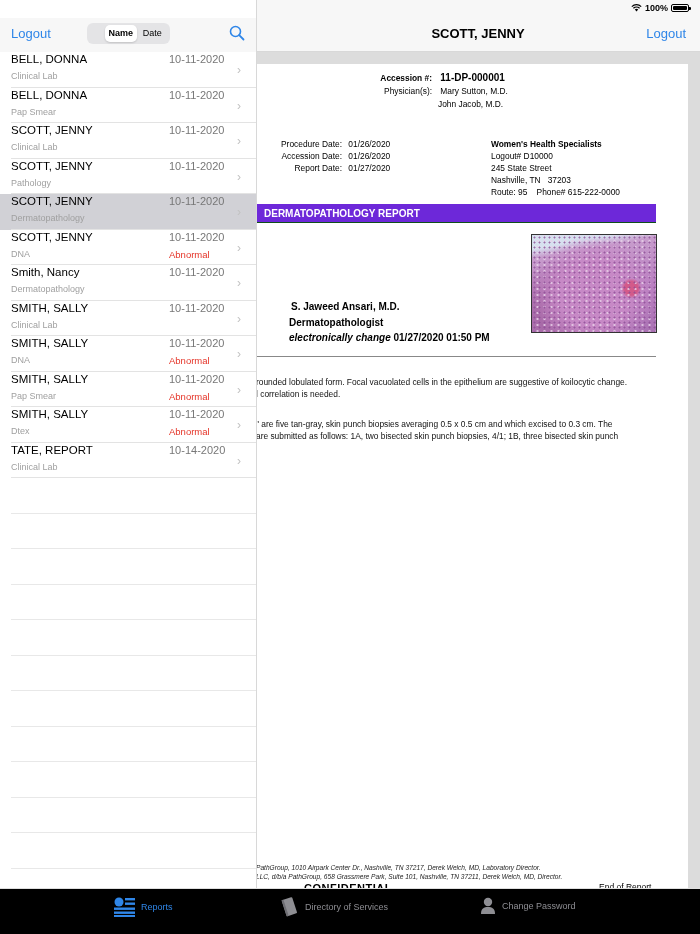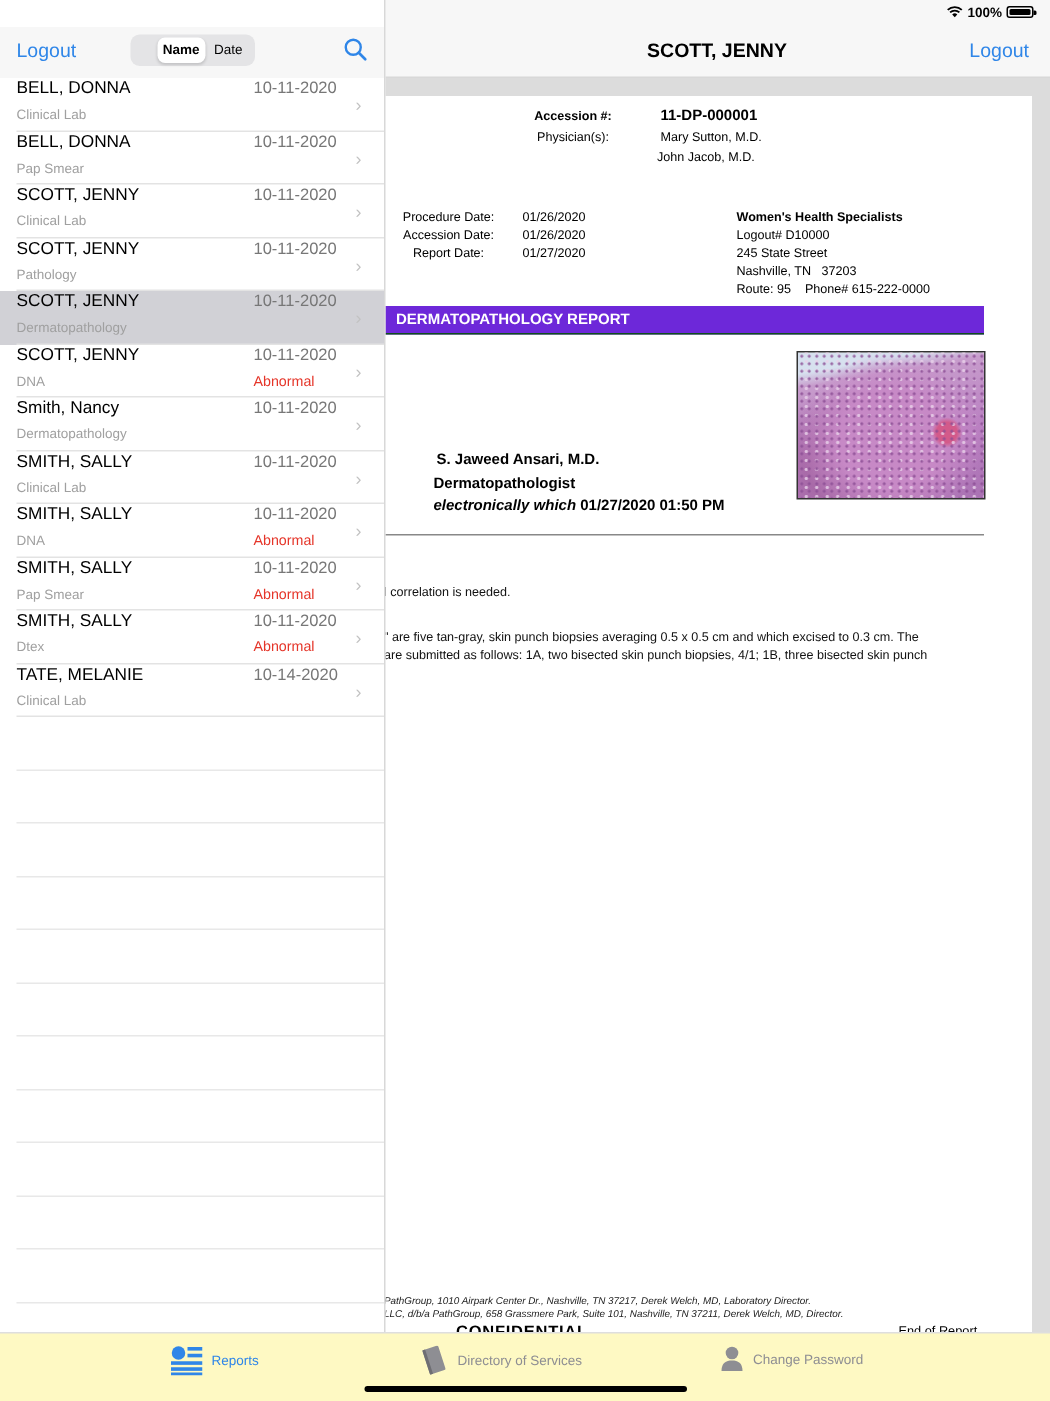--- a/index.html
+++ b/index.html
@@ -17,21 +17,21 @@
 
   
   .doc-pane { position: absolute; left: 256px; top: 52px; width: 444px; height: 836px; background: #dcdcdc; overflow: hidden; }
   .doc-nav { position: absolute; left: 256px; top: 18px; width: 444px; height: 34px; background: #f7f7f7; border-bottom: 1px solid #d8d8d8; }
   .doc-title { position: absolute; left: 0; width: 444px; top: 8px; text-align: center; font-size: 13px; font-weight: bold; color: #000; }
   .doc-logout { position: absolute; right: 14px; top: 8px; font-size: 13px; color: #2f86e8; cursor: pointer; }
 
   .page { position: absolute; left: 0; top: 12px; width: 432px; height: 830px; background: #fff; color: #000; font-size: 8.4px; }
   .acc { position: absolute; left: 0; top: 8px; width: 432px; }
   .acc-row { position: absolute; white-space: nowrap; }
-  .acc-lab { text-align: center; width: 100px; display: inline-block; }
+  .acc-lab { text-align: right; width: 100px; display: inline-block; }
   .bold { font-weight: bold; }
   .green-bar { position: absolute; left: 0; top: 140px; width: 400px; height: 19px; background: #6d28d9; border-bottom: 1px solid #0f4f1a; color: #fff; font-weight: bold; font-size: 10px; padding: 4px 8px; }
   .thumb { position: absolute; left: 275px; top: 170px; width: 126px; height: 99px; border: 1px solid #333;
     background:
       radial-gradient(circle at 80% 55%, #d35a8a 0 6%, transparent 9%),
       radial-gradient(ellipse at 50% 60%, #c789c6 0 40%, transparent 70%),
       radial-gradient(ellipse at 30% 80%, #a86aa8 0 25%, transparent 50%),
       linear-gradient(170deg, #d7e1ef 0 12%, #c79ccc 20%, #b97fc1 60%, #aa72b3 100%);
   }
   .thumb::after { content: ""; position: absolute; inset: 0;
@@ -60,21 +60,21 @@
   .row.selected { background: #d1d1d6; }
   .row-name { position: absolute; left: 11px; top: 1px; font-size: 11.5px; color: #000; }
   .row-type { position: absolute; left: 11px; top: 19px; font-size: 9px; color: #a0a0a0; }
   .row-date { position: absolute; left: 169px; top: 1px; font-size: 11px; color: #777; }
   .row-flag { position: absolute; left: 169px; top: 19px; font-size: 9.5px; color: #e53529; }
   .row-chev { position: absolute; left: 237px; top: 11px; font-size: 12px; color: #c2c2c2; }
   .empty-row { position: relative; height: 35.5px; }
   .empty-row::after { content: ""; position: absolute; left: 11px; right: 0; bottom: 0; height: 1px; background: #e8e8e8; }
 
   
-  .tab-bar { position: absolute; left: 0; top: 888px; width: 700px; height: 46px; background: #fef9c3; border-top: 1px solid #dedede; }
+  .tab-bar { position: absolute; left: 0; top: 888px; width: 700px; height: 46px; background: #000000; border-top: 1px solid #dedede; }
   .tab { position: absolute; top: 8px; display: flex; align-items: center; gap: 6px; font-size: 9px; color: #8e8e93; cursor: pointer; }
   .tab.active { color: #2f86e8; }
   .home-ind { position: absolute; left: 243px; top: 35px; width: 215px; height: 4px; background: #000; border-radius: 2px; }
 </style>
 </head>
 <body>
 
 <div class="screen">
 
   <div class="status-bar">
@@ -135,25 +135,26 @@
         <div class="acc-row" style="left:235px; top:115px; white-space:pre;">Route: 95    Phone# 615-222-0000</div>
       </div>
 
       <div class="green-bar">DERMATOPATHOLOGY REPORT</div>
 
       <div class="thumb"></div>
 
       <div class="sig">
         <div class="s1">S. Jaweed Ansari, M.D.</div>
         <div>Dermatopathologist</div>
-        <div><i>electronically which</i> <span>01/27/2020 01:50 PM</span></div>
+        <div><i>electronically change</i> <span>01/27/2020 01:50 PM</span></div>
       </div>
 
       <div class="rule"></div>
 
+      <div class="body-text" style="top:312px;">rounded lobulated form. Focal vacuolated cells in the epithelium are suggestive of koilocytic change.</div>
       <div class="body-text" style="top:324px;">l correlation is needed.</div>
       <div class="body-text" style="top:354px;">" are five tan-gray, skin punch biopsies averaging 0.5 x 0.5 cm and which excised to 0.3 cm. The</div>
       <div class="body-text" style="top:366px;">are submitted as follows: 1A, two bisected skin punch biopsies, 4/1; 1B, three bisected skin punch</div>
 
       <div class="foot" style="top:800px;">PathGroup, 1010 Airpark Center Dr., Nashville, TN 37217, Derek Welch, MD, Laboratory Director.</div>
       <div class="foot" style="top:809px;">LLC, d/b/a PathGroup, 658 Grassmere Park, Suite 101, Nashville, TN 37211, Derek Welch, MD, Director.</div>
       <div class="confid">CONFIDENTIAL</div>
       <div class="eor">End of Report</div>
     </div>
   </div>
@@ -236,21 +237,21 @@
         <div class="row-chev">›</div>
       </div>
       <div class="row">
         <div class="row-name">SMITH, SALLY</div>
         <div class="row-type">Dtex</div>
         <div class="row-date">10-11-2020</div>
         <div class="row-flag">Abnormal</div>
         <div class="row-chev">›</div>
       </div>
       <div class="row">
-        <div class="row-name">TATE, MELANIE</div>
+        <div class="row-name">TATE, REPORT</div>
         <div class="row-type">Clinical Lab</div>
         <div class="row-date">10-14-2020</div>
         <div class="row-chev">›</div>
       </div>
 
       <div class="empty-row"></div>
       <div class="empty-row"></div>
       <div class="empty-row"></div>
       <div class="empty-row"></div>
       <div class="empty-row"></div>

